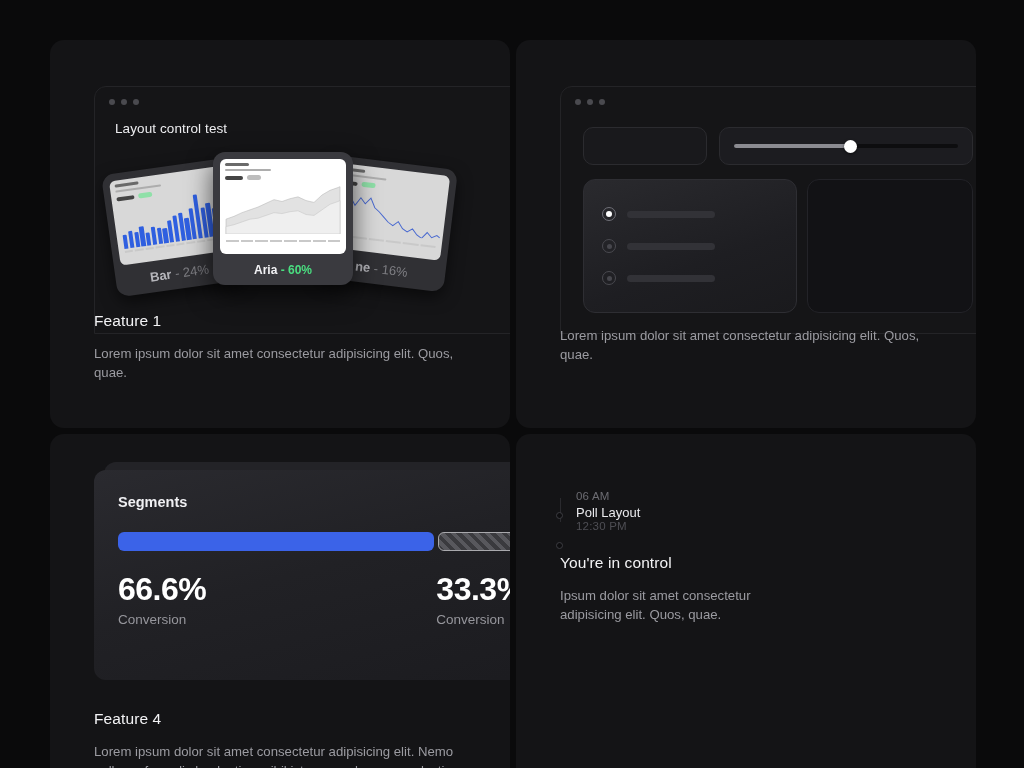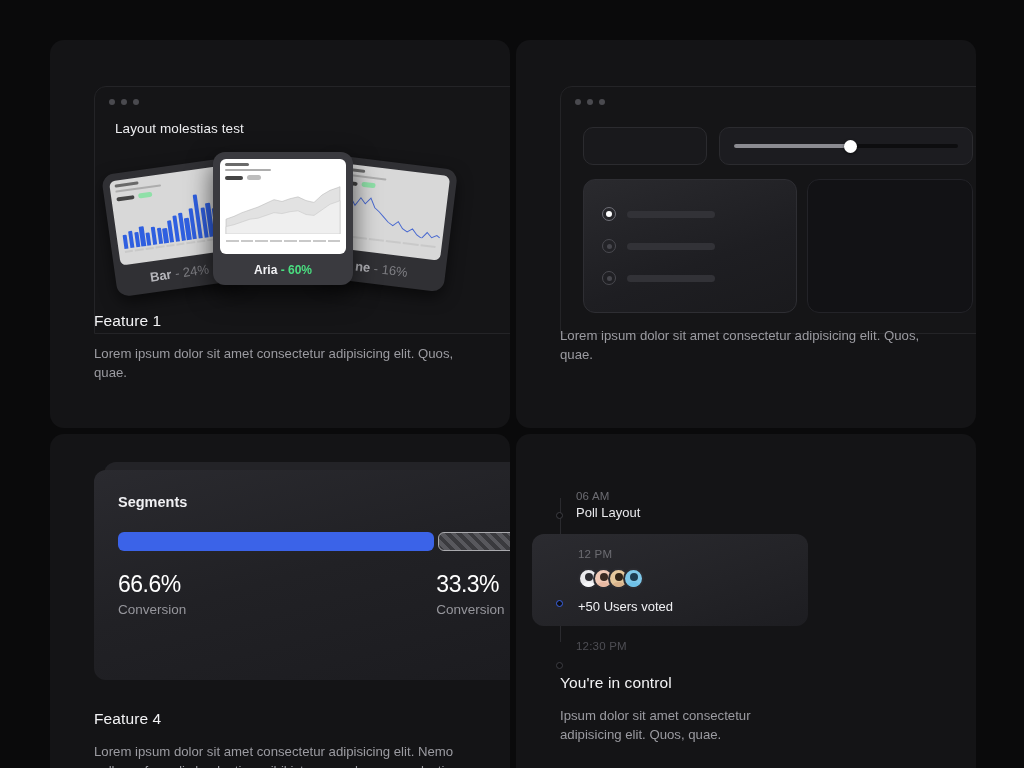--- a/index.html
+++ b/index.html
@@ -116,21 +116,21 @@
     position:relative; height:210px; border-radius:12px; padding:24px 24px 0 24px;
     background: linear-gradient(165deg,#2a2a2f 0%, #212125 45%, #1b1b1f 100%);
   }
   .seg-title { color:#f0f0f3; font-size:14.5px; font-weight:600; }
   .seg-bars { display:flex; gap:4px; margin-top:22px; }
   .seg-a { height:19px; border-radius:6px; background:#3b63e8; }
   .seg-b { height:19px; border-radius:6px; border:1px solid #a9a9ad;
            background-image: repeating-linear-gradient(45deg,#3a3a3e 0 4px,#58585d 4px 8px); }
   .seg-nums { display:flex; margin-top:20px; }
   .seg-num { }
-  .seg-val { color:#fff; font-size:23px; font-weight:400; letter-spacing:-.5px; }
+  .seg-val { color:#fff; font-size:32px; font-weight:700; letter-spacing:-.5px; }
   .seg-lbl { color:#96969c; font-size:13.5px; margin-top:4px; }
 
   
   .tl { position:relative; margin:56px 0 0 0; padding-left:44px; }
   .tl-line { position:absolute; left:44px; top:8px; bottom:10px; width:1px; background:#2a2a2e; }
   .tl-item { position:relative; padding-left:16px; }
   .tl-dot { position:absolute; left:-4px; width:7px; height:7px; border-radius:50%;
             border:1.5px solid #3d3d42; background:#0e0e10; }
   .tl-time { font-size:11.5px; color:#6c6c72; letter-spacing:.2px; }
   .tl-label { font-size:13px; color:#e9e9ec; margin-top:3px; }
@@ -158,21 +158,21 @@
 <div class="page">
   <div class="grid">
 
     <div class="card">
       <div class="frame">
         <div class="dots">
           <span class="dot"></span>
           <span class="dot"></span>
           <span class="dot"></span>
         </div>
-        <div class="frame-title">Layout molestias test</div>
+        <div class="frame-title">Layout control test</div>
 
         <div class="stack">
 
           <div class="minicard mc-bar">
             <div class="shot">
               <div class="shot-head">
                 <div class="l1"></div>
                   <div class="l2"></div>
                 <div class="l3">
                     <div class="big"></div>
@@ -362,43 +362,20 @@
     <div class="card card-4">
       <div class="tl">
         <div class="tl-line"></div>
 
         <div class="tl-item">
           <span class="tl-dot" style="top:22px;"></span>
           <div class="tl-time">06 AM</div>
           <div class="tl-label">Poll Layout</div>
         </div>
 
-        <div class="tl-card">
-          <span class="tl-dot" style="top:66px;"></span>
-          <div class="tl-time">12 PM</div>
-          <div class="avatars">
-            <span class="av" style="background:#e9e9ec">
-              <span class="head" style="background:#2b2b30"></span>
-              <span class="body" style="background:#f6f6f8"></span>
-            </span>
-            <span class="av" style="background:#f0c9b6">
-              <span class="head" style="background:#3a2a22"></span>
-              <span class="body" style="background:#e8b9a2"></span>
-            </span>
-            <span class="av" style="background:#e4c79c">
-              <span class="head" style="background:#2e2318"></span>
-              <span class="body" style="background:#d9b38c"></span>
-            </span>
-            <span class="av" style="background:#7ec8ea">
-              <span class="head" style="background:#1d3d52"></span>
-              <span class="body" style="background:#6fc1e8"></span>
-            </span>
-          </div>
-          <div class="tl-label">+50 Users voted</div>
-        </div>
 
         <div class="tl-item dim">
           <span class="tl-dot" style="top:22px;"></span>
           <div class="tl-time">12:30 PM</div>
         </div>
       </div>
 
       <div class="txt4">
         <div class="f-title">You're in control</div>
         <div class="f-body">Ipsum dolor sit amet consectetur adipisicing elit. Quos, quae.</div>

